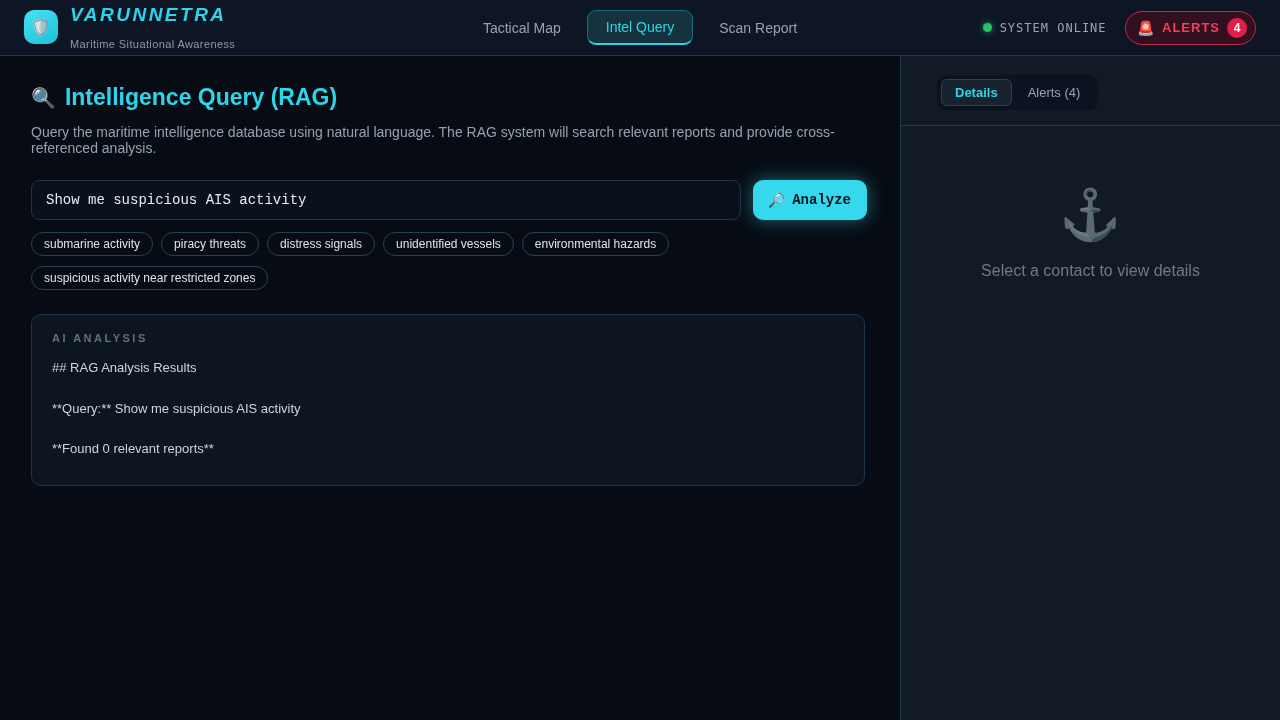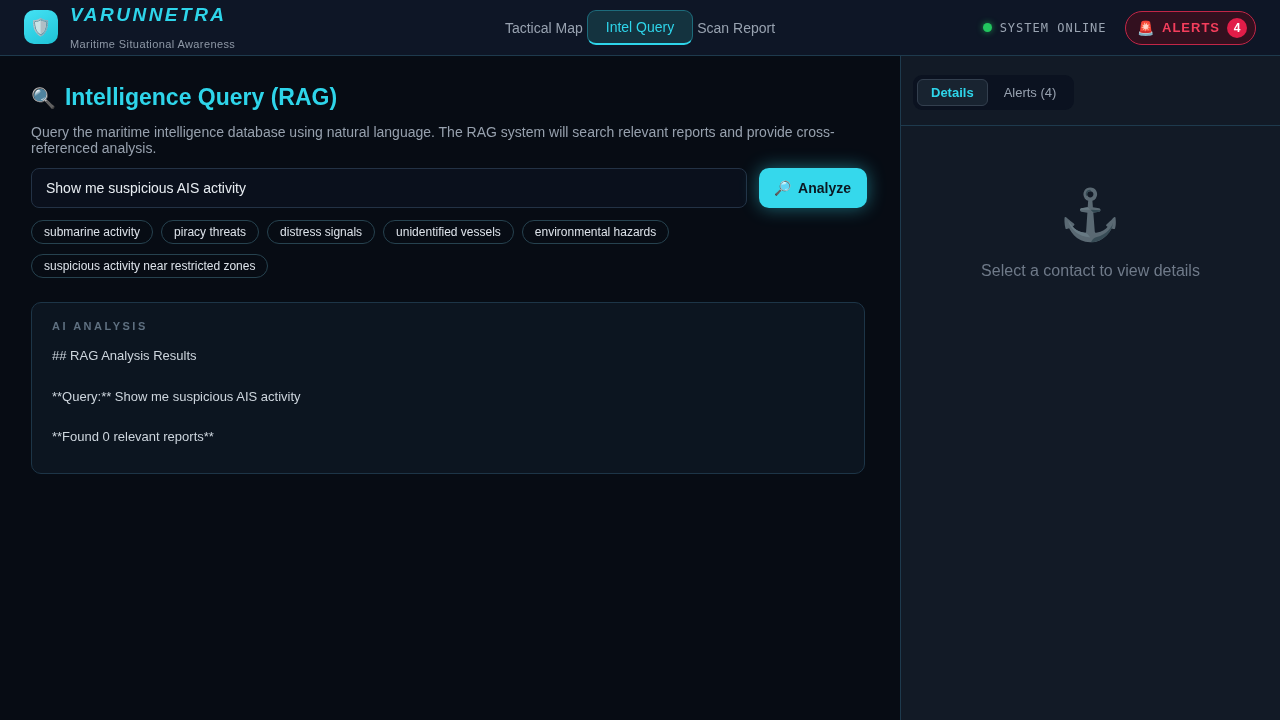--- a/index.html
+++ b/index.html
@@ -28,21 +28,21 @@
     display: grid; place-items: center;
     font-size: 17px; line-height: 1;
   }
   .brand-title {
     color: #2ed5ea; font-size: 19px; font-weight: 800; letter-spacing: 2.5px;
     line-height: 1.1;
     font-style: italic;
   }
   .brand-subtitle { color: #8e98a6; font-size: 11px; letter-spacing: 0.4px; margin-top: 12px; }
 
-  .main-nav { display: flex; }
+  .main-nav { display: flex; gap: 22px; }
   .nav-tab {
     font-size: 14px; color: #98a2b0; cursor: pointer; padding: 9px 4px;
     background: none; border: none; font-family: inherit;
   }
   .nav-tab.active {
     color: #2ed5ea;
     background: #14333f;
     border: 1px solid rgba(46, 213, 234, 0.35);
     border-bottom: 2px solid #2ed5ea;
     border-radius: 9px;
@@ -88,21 +88,21 @@
   .panel-title {
     color: #2ed5ea; font-size: 23px; font-weight: 700;
     display: flex; align-items: center; gap: 9px;
   }
   .panel-title .title-icon { font-size: 20px; }
   .panel-desc {
     margin-top: 13px;
     color: #97a1ae; font-size: 14px; line-height: 16px;
     max-width: 814px;
   }
-  .query-row { margin-top: 12px; display: flex; gap: 12px; width: 836px; }
+  .query-row { margin-top: 24px; display: flex; gap: 12px; width: 836px; font-family: Liberation Mono, monospace; }
   .query-input {
     flex: 1; height: 40px;
     background: #0a101c;
     border: 1px solid #233245;
     border-radius: 8px;
     color: #e8edf2; font-size: 14px; font-family: inherit;
     padding: 0 14px;
     outline: none;
   }
   .analyze-button {
@@ -141,21 +141,21 @@
     color: #5f7080; font-size: 11px; font-weight: 600; letter-spacing: 2.5px;
   }
   .analysis-content { margin-top: 16px; }
   .analysis-line {
     color: #cdd5dd; font-size: 13px; line-height: 1.2;
     margin-bottom: 25px;
   }
   .analysis-line:last-child { margin-bottom: 8px; }
 
   
-  .details-tabs-row { padding: 19px 20px 0 12px; }
+  .details-tabs-row { padding: 19px 20px 0 36px; }
   .details-tabs {
     display: inline-flex; align-items: center;
     background: #0b1220;
     border-radius: 9px;
     padding: 4px;
     gap: 2px;
   }
   .seg-tab {
     background: none; border: 1px solid transparent; border-radius: 6px;
     color: #98a2b0; font-size: 13px; font-family: inherit;

